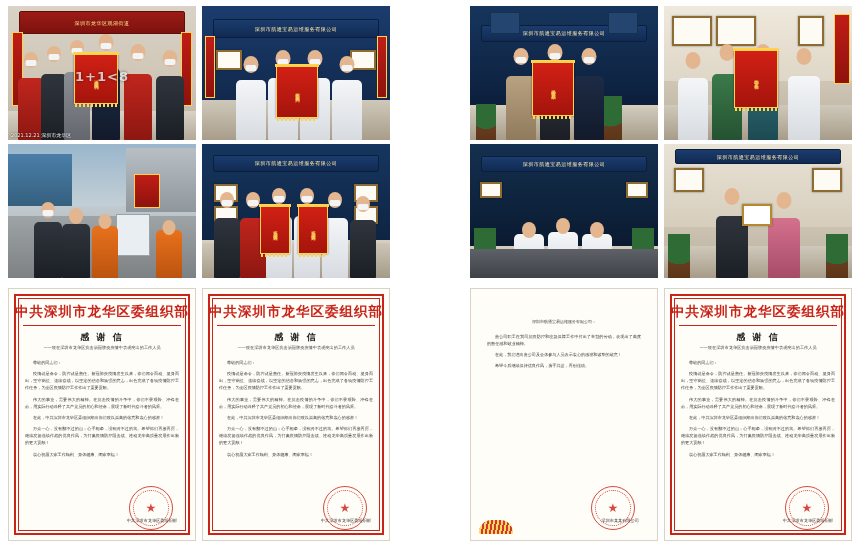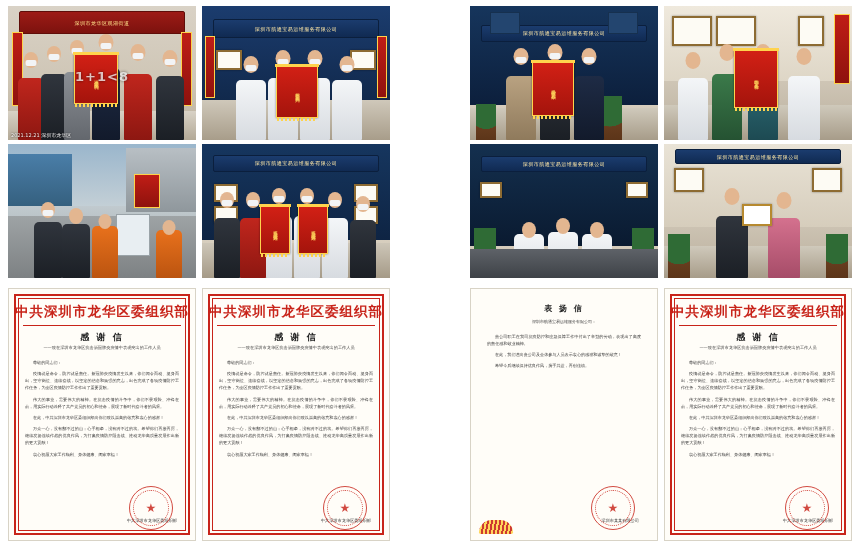--- a/index.html
+++ b/index.html
@@ -549,21 +549,20 @@
       <p>衷心祝愿大家工作顺利、身体健康、阖家幸福！</p>
     </div>
     <div class="signature">中共深圳市龙华区委组织部</div>
     <div class="seal">
       <div class="ring-text"></div>
       <div class="star">★</div>
     </div>
   </div>
 
   <div class="doc plain" style="left:470px;top:288px;width:188px;height:253px;">
-    <div class="title-plain">表 扬 信</div>
     <div class="org-line">深圳市航通宝易运维服务有限公司：</div>
     <div class="body">
       <p>贵公司职工在我司抗疫防控和应急保障工作中付出了辛勤的劳动，表现出了高度的责任感和敬业精神。</p>
       <p>在此，我们谨向贵公司及全体参与人员表示衷心的感谢和诚挚的敬意！</p>
       <p>希望今后继续保持优良作风，携手共进，再创佳绩。</p>
     </div>
     <div class="signature">深圳市某某有限公司</div>
     <div class="seal">
       <div class="ring-text"></div>
       <div class="star">★</div>

